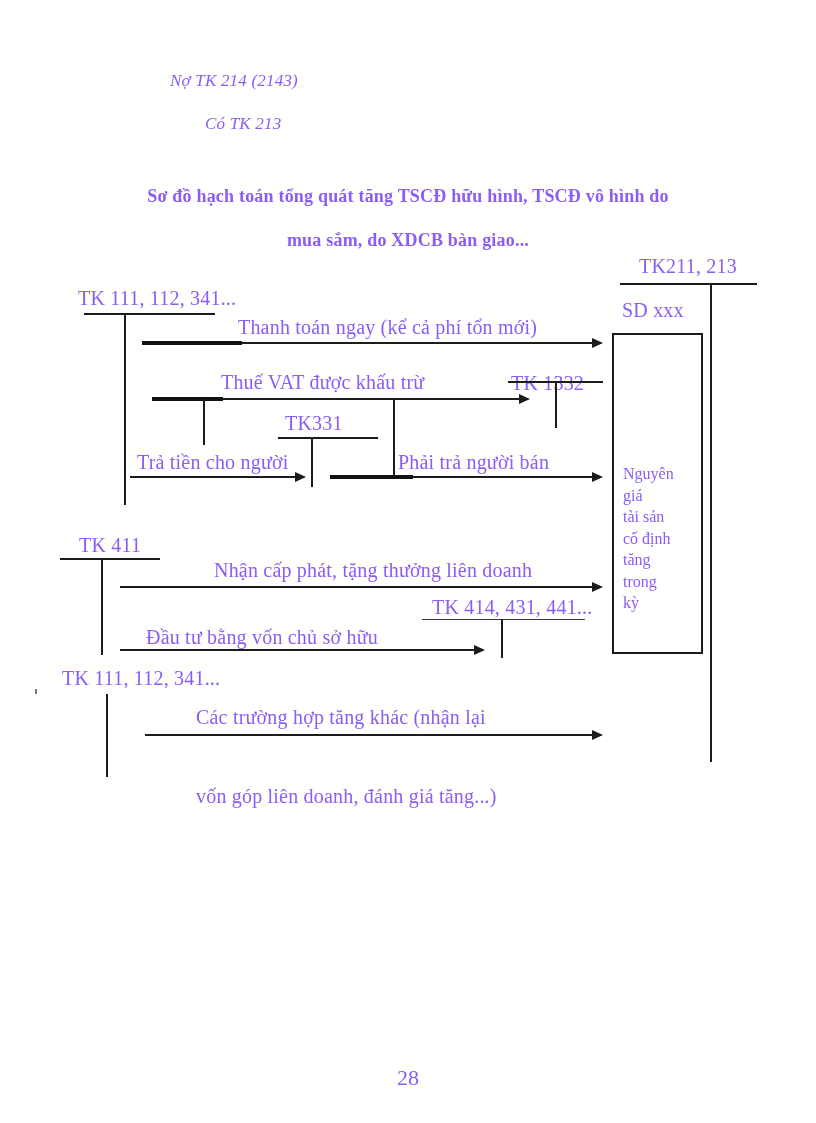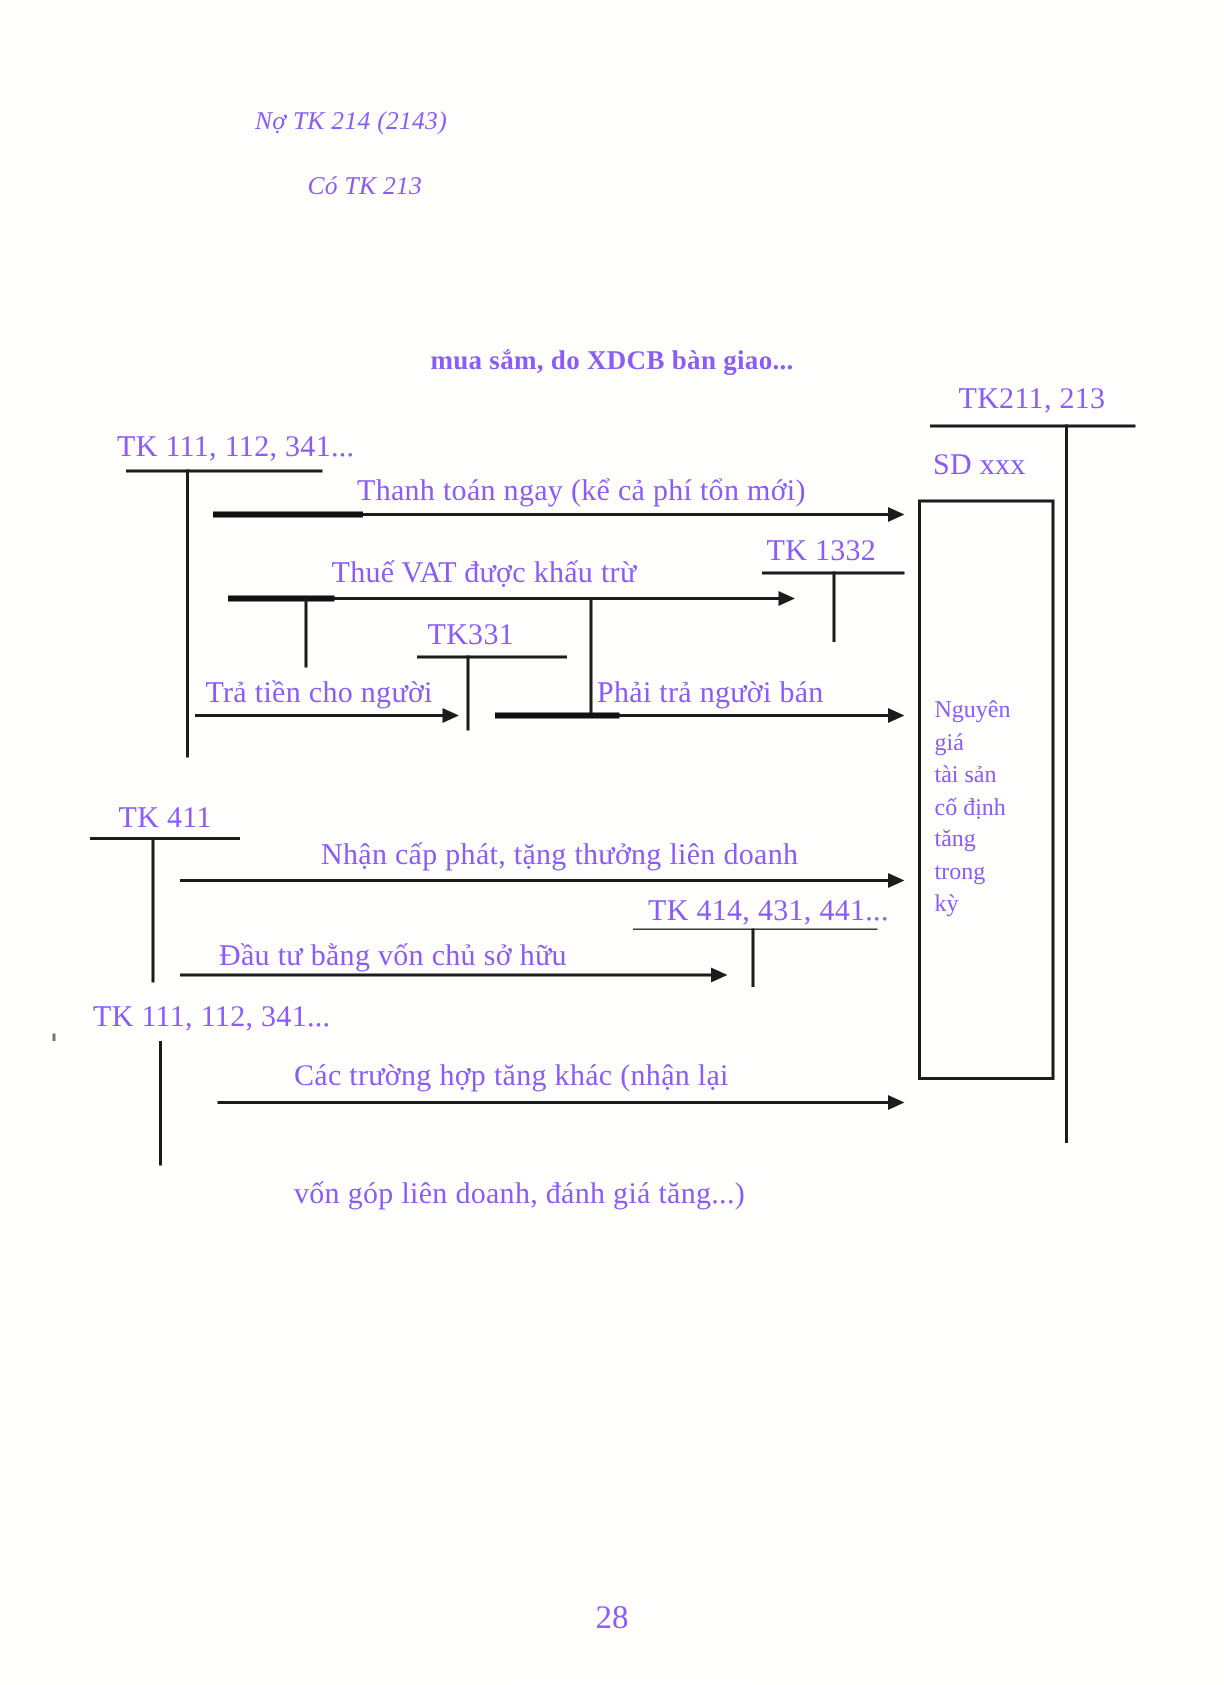--- a/index.html
+++ b/index.html
@@ -14,36 +14,37 @@
     font-weight:bold;font-size:18px;letter-spacing:.2px;}
   .hl{position:absolute;height:2px;background:#1c1c1c;}
   .hl.thin{height:1px;background:#3a3a3a;}
   .vl{position:absolute;width:2px;background:#1c1c1c;}
   .thick{position:absolute;height:4px;background:#111;}
   .ah{position:absolute;width:0;height:0;
 ateral:0;
     border-top:5px solid transparent;border-bottom:5px solid transparent;
     border-left:11px solid #1c1c1c;}
   .bigbox{
-    position:absolute;left:612px;top:333px;width:91px;height:387px;
+    position:absolute;left:612px;top:333px;width:91px;height:321px;
     border:2px solid #1c1c1c;box-sizing:border-box;
     padding:128px 4px 0 9px;font-size:16px;line-height:21.5px;
     white-space:pre-line;
   }
   .pageno{position:absolute;left:0;width:100%;text-align:center;font-size:22px;}
   .stray{position:absolute;background:#777;}
 </style>
 </head>
 <body>
 
 <div class="page">
 
   <div class="lbl it" style="left:170px;top:71px">Nợ TK 214 (2143)</div>
   <div class="lbl it" style="left:205px;top:114px">Có TK 213</div>
 
+  <div class="title-line" style="top:186px">Sơ đồ hạch toán tổng quát tăng TSCĐ hữu hình, TSCĐ vô hình do</div>
   <div class="title-line" style="top:230px">mua sắm, do XDCB bàn giao...</div>
 
   <div class="lbl" style="left:639px;top:255px">TK211, 213</div>
   <div class="hl" style="left:620px;top:283px;width:137px"></div>
   <div class="vl" style="left:710px;top:283px;height:479px"></div>
   <div class="lbl" style="left:622px;top:299px">SD xxx</div>
 
   <div class="bigbox">Nguyên
 giá
 tài sản
@@ -54,21 +55,21 @@
 
   <div class="lbl" style="left:78px;top:287px">TK 111, 112, 341...</div>
   <div class="hl" style="left:84px;top:313px;width:131px"></div>
   <div class="vl" style="left:124px;top:313px;height:192px"></div>
 
   <div class="lbl" style="left:238px;top:316px">Thanh toán ngay (kể cả phí tổn mới)</div>
   <div class="hl" style="left:142px;top:342px;width:452px"></div>
   <div class="thick" style="left:142px;top:341px;width:100px"></div>
   <div class="ah" style="left:592px;top:338px"></div>
 
-  <div class="lbl" style="left:511px;top:356px">TK 1332</div>
+  <div class="lbl" style="left:511px;top:372px">TK 1332</div>
   <div class="hl" style="left:508px;top:381px;width:95px"></div>
   <div class="vl" style="left:555px;top:381px;height:47px"></div>
 
   <div class="lbl" style="left:221px;top:371px">Thuế VAT được khấu trừ</div>
   <div class="hl" style="left:152px;top:398px;width:369px"></div>
   <div class="thick" style="left:152px;top:397px;width:71px"></div>
   <div class="vl" style="left:203px;top:399px;height:46px"></div>
   <div class="ah" style="left:519px;top:394px"></div>
   <div class="vl" style="left:393px;top:399px;height:79px"></div>
 

